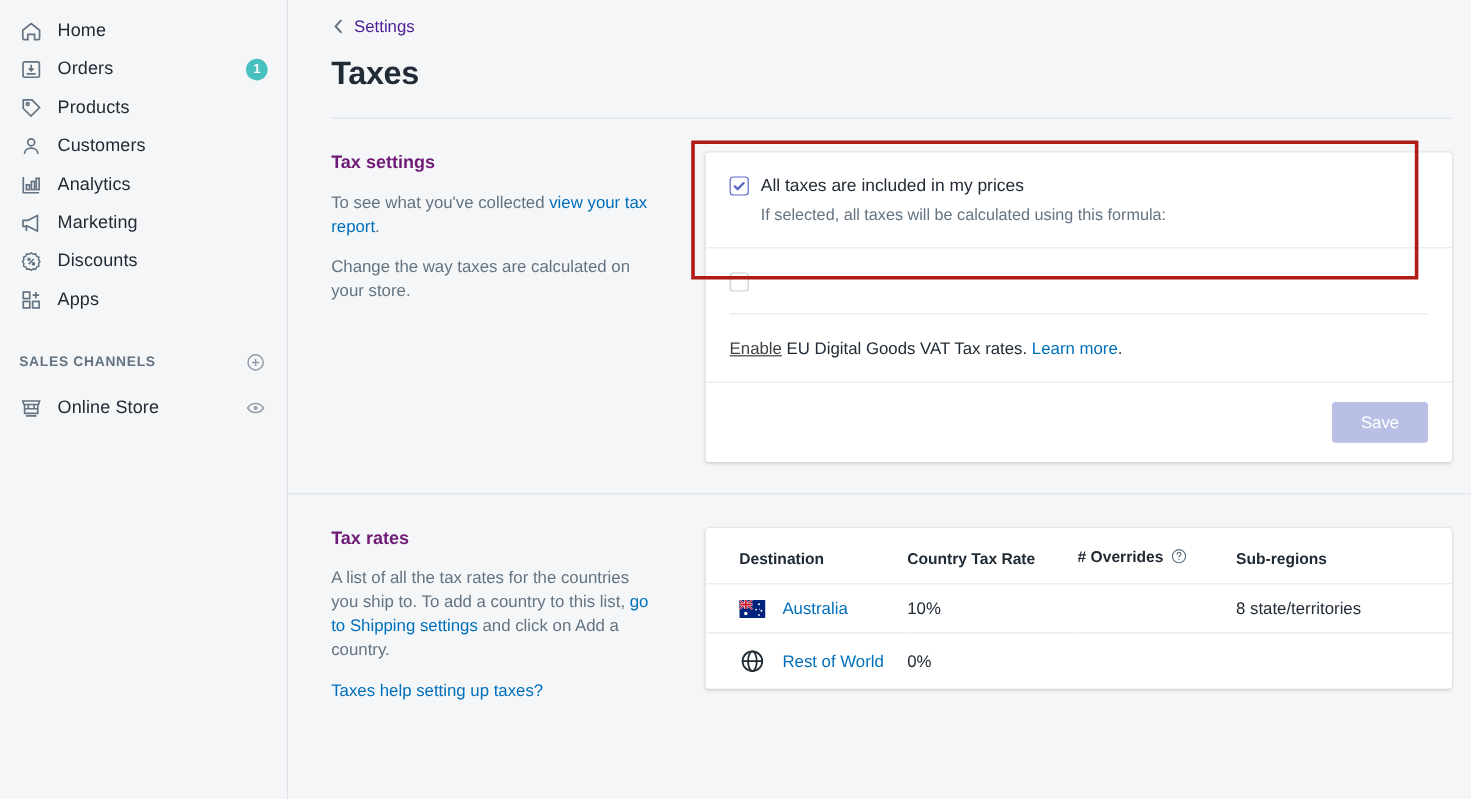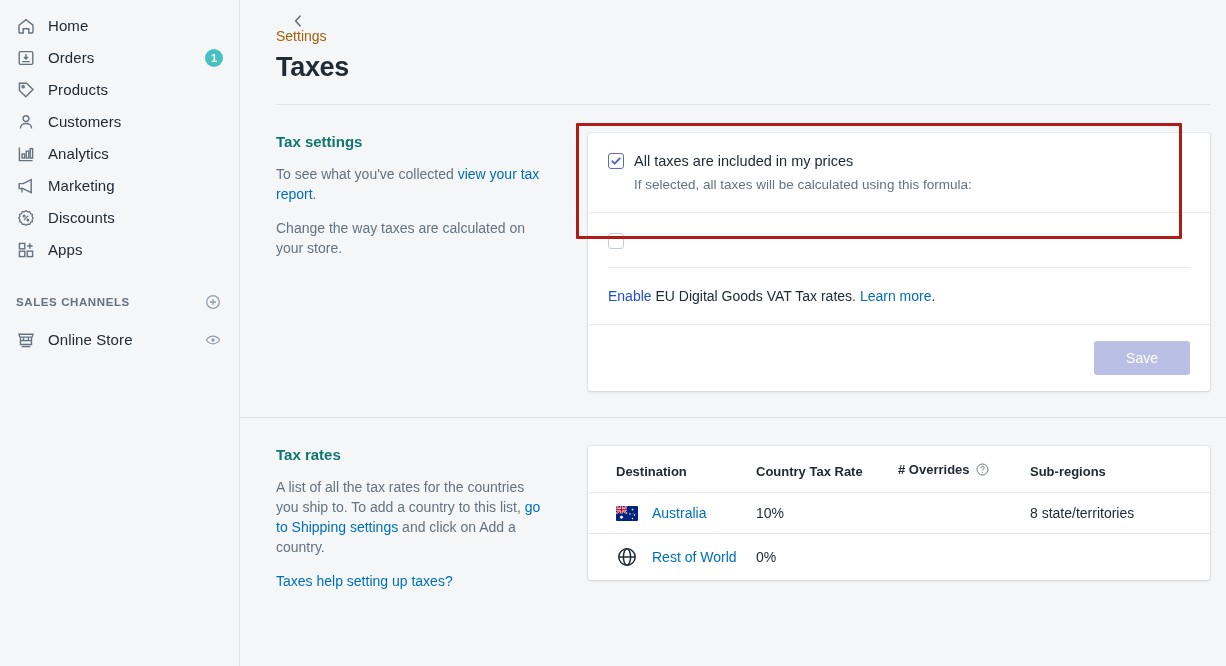--- a/index.html
+++ b/index.html
@@ -88,25 +88,24 @@
     flex: 1 1 auto;
     height: 666px;
     background: #F4F6F8;
     overflow: hidden;
     position: relative;
   }
   .main-inner { padding: 14px 20px 0 36px; }
 
   .breadcrumb {
     display: inline-flex; align-items: center;
-    color: #a16207;
+    color: #4c1d95;
     font-size: 14px;
     cursor: pointer;
-    margin-bottom: 6px;
-    flex-direction: column;
+    margin-bottom: 14px;
   }
   .breadcrumb .chev { margin-right: 7px; display:flex; }
   .page-title {
     font-size: 27px;
     font-weight: 700;
     color: #212B36;
     letter-spacing: -0.3px;
     line-height: 34px;
     margin-bottom: 20px;
   }
@@ -119,33 +118,33 @@
   .section {
     display: flex;
     padding-top: 28px;
   }
   .section-left {
     width: 312px; flex: 0 0 312px;
     padding-right: 40px;
   }
   .sec-title {
     font-size: 15px; font-weight: 700;
-    color: #0f766e; margin-bottom: 14px;
+    color: #701a75; margin-bottom: 14px;
   }
   .sec-desc {
     font-size: 14px; line-height: 20px;
     color: #637381;
     margin-bottom: 14px;
   }
   .sec-desc:last-child { margin-bottom: 0; }
   a.link, .link {
     color: #006FBB; text-decoration: none; cursor: pointer;
   }
   .link-dark {
-    color: #1d4ed8; cursor: pointer;
+    color: #404040; text-decoration: underline; cursor: pointer;
   }
 
   .section-right { flex: 1 1 auto; position: relative; }
   .card {
     background: #ffffff;
     border-radius: 3px;
     box-shadow: 0 0 0 1px rgba(63,63,68,0.05), 0 1px 3px 0 rgba(63,63,68,0.15);
     width: 622px;
   }
   .card-row { padding: 18px 20px; }
@@ -180,21 +179,21 @@
     padding: 16px 20px;
     display: flex; justify-content: flex-end;
   }
   .btn-save {
     background: #BAC0E5;
     color: #ffffff;
     border: none;
     border-radius: 3px;
     font-size: 14px;
     font-family: "Liberation Sans", sans-serif;
-    padding: 9px 32px;
+    padding: 9px 24px;
     cursor: default;
   }
 
   
   .tbl { width: 100%; border-collapse: collapse; }
   .tbl th {
     text-align: left;
     font-size: 13px; font-weight: 700;
     color: #212B36;
     padding: 16px 0 12px 0;

